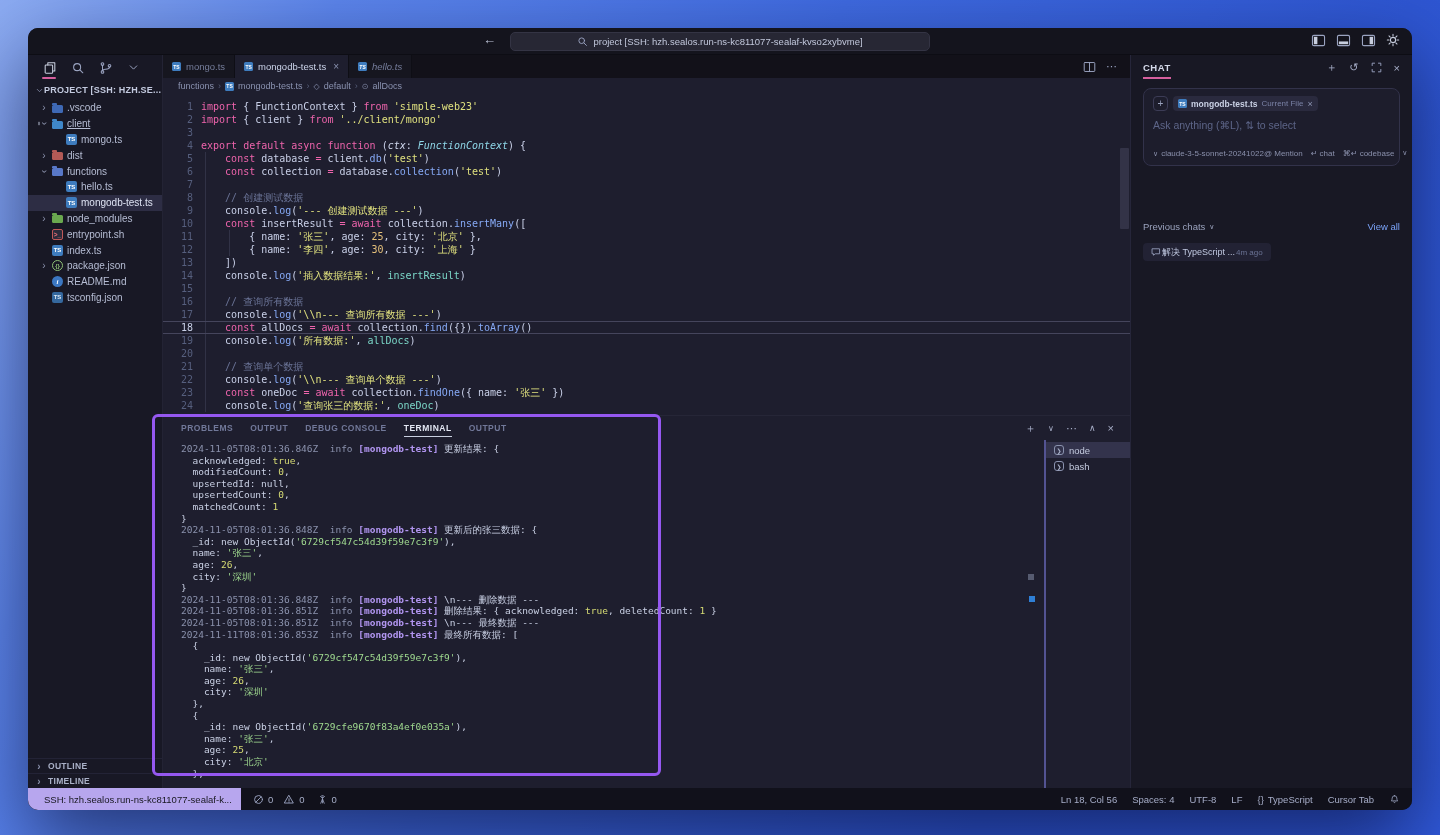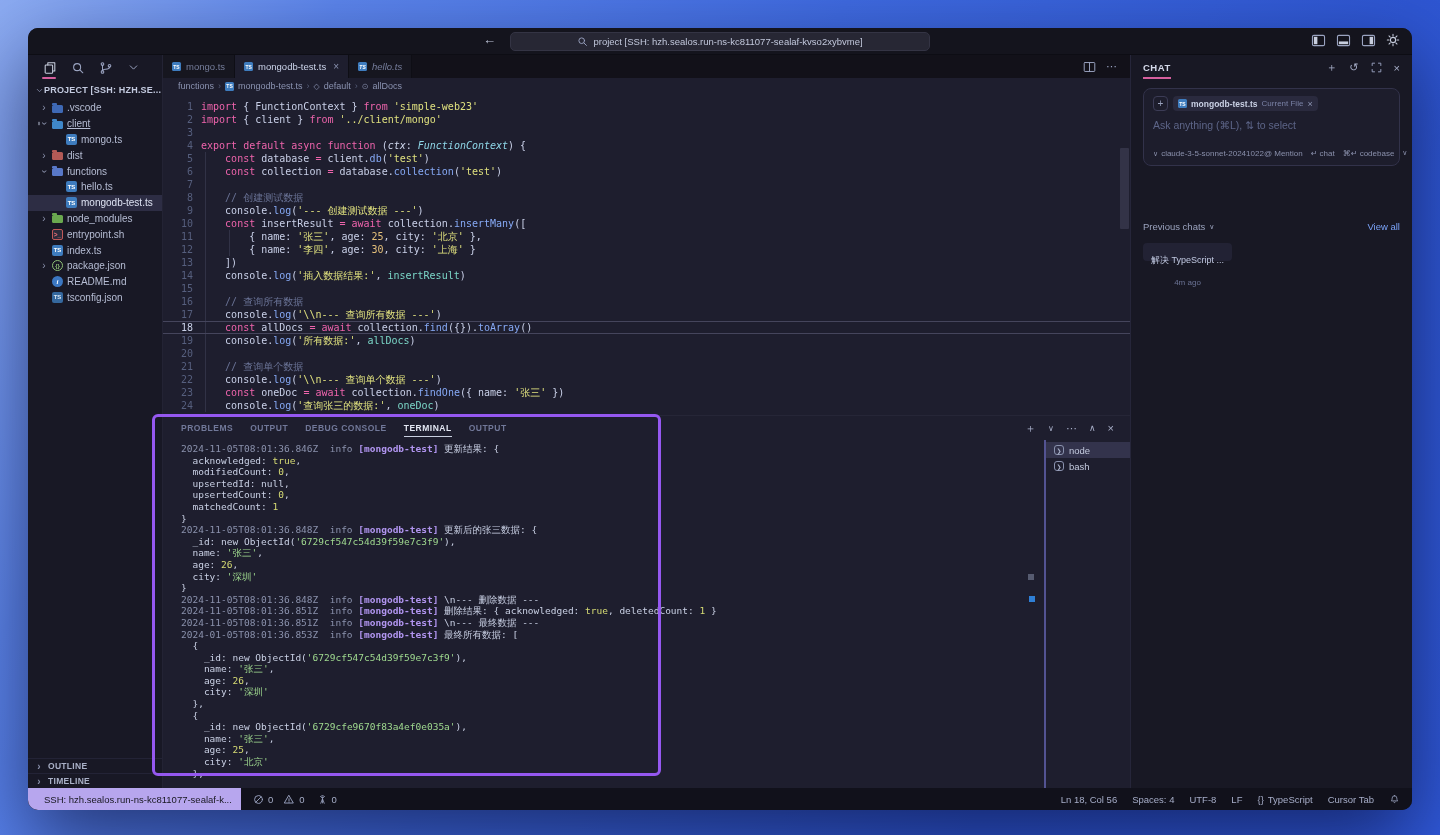--- a/index.html
+++ b/index.html
@@ -101,21 +101,21 @@
   .chip { height:15px; background:#2a2a3e; border-radius:4px; display:flex; align-items:center; gap:4px; padding:0 5px; }
   .chip-file { font-size:8.5px; color:#c9d0e4; font-weight:bold; }
   .chip-badge { font-size:8px; color:#7a82a6; }
   .chip-close { font-size:9px; color:#8a92b0; }
   .chip-ts { width:9px; height:9px; border-radius:1.5px; background:#3e7cbe; color:#fff; font-size:5px; font-weight:bold; display:flex; align-items:center; justify-content:center; }
   .chat-ph { margin-top:8px; font-size:10.5px; color:#5d6588; }
   .chat-modelrow { position:absolute; left:9px; right:9px; bottom:7px; display:flex; align-items:center; font-size:8px; color:#8a90ac; white-space:nowrap; }
   .cm-right { margin-left:auto; display:flex; gap:8px; }
   .prev-row { position:absolute; left:12px; right:12px; top:166px; display:flex; align-items:center; font-size:9.5px; color:#9aa2bd; }
   .view-all { margin-left:auto; color:#7aa2f7; }
-  .hist-item { position:absolute; left:12px; top:188px; height:18px; background:#222234; border-radius:4px; display:flex; align-items:center; gap:11px; padding:0 8px;flex-direction:column; }
+  .hist-item { position:absolute; left:12px; top:188px; height:18px; background:#222234; border-radius:4px; display:flex; align-items:center; gap:1px; padding:0 8px; }
   .hist-label { font-size:9px; color:#c0c8e0; }
   .hist-time { font-size:8px; color:#6a7294; }
 
   
   .statusbar { height:22px; flex:0 0 22px; background:#11111b; display:flex; align-items:center; font-size:9.5px; color:#a6adc8; }
   .remote-badge { height:22px; background:#b7a6ee; color:#17171f; display:flex; align-items:center; gap:5px; padding:0 11px; font-size:9.5px; max-width:213px; white-space:nowrap; }
   .sb-group { display:flex; align-items:center; gap:4px; margin-left:12px; }
   .sb-right { margin-left:auto; display:flex; align-items:center; gap:15px; padding-right:12px; }
   .sb-item { display:flex; align-items:center; gap:4px; }
 
@@ -451,21 +451,21 @@
                 <div class="t-line"><span class="t-pl">}</span></div>
                 <div class="t-line"><span class="t-ts">2024-11-05T08:01:36.848Z  info </span><span class="t-tg">[mongodb-test]</span><span class="t-pl"> 更新后的张三数据: {</span></div>
                 <div class="t-line"><span class="t-pl">  _id: new ObjectId(</span><span class="t-st">'6729cf547c54d39f59e7c3f9'</span><span class="t-pl">),</span></div>
                 <div class="t-line"><span class="t-pl">  name: </span><span class="t-st">'张三'</span><span class="t-pl">,</span></div>
                 <div class="t-line"><span class="t-pl">  age: </span><span class="t-nu">26</span><span class="t-pl">,</span></div>
                 <div class="t-line"><span class="t-pl">  city: </span><span class="t-st">'深圳'</span></div>
                 <div class="t-line"><span class="t-pl">}</span></div>
                 <div class="t-line"><span class="t-ts">2024-11-05T08:01:36.848Z  info </span><span class="t-tg">[mongodb-test]</span><span class="t-pl"> \n--- 删除数据 ---</span></div>
                 <div class="t-line"><span class="t-ts">2024-11-05T08:01:36.851Z  info </span><span class="t-tg">[mongodb-test]</span><span class="t-pl"> 删除结果: { acknowledged: </span><span class="t-nu">true</span><span class="t-pl">, deletedCount: </span><span class="t-nu">1</span><span class="t-pl"> }</span></div>
                 <div class="t-line"><span class="t-ts">2024-11-05T08:01:36.851Z  info </span><span class="t-tg">[mongodb-test]</span><span class="t-pl"> \n--- 最终数据 ---</span></div>
-                <div class="t-line"><span class="t-ts">2024-01-05T08:01:36.853Z  info </span><span class="t-tg">[mongodb-test]</span><span class="t-pl"> 最终所有数据: [</span></div>
+                <div class="t-line"><span class="t-ts">2024-11-11T08:01:36.853Z  info </span><span class="t-tg">[mongodb-test]</span><span class="t-pl"> 最终所有数据: [</span></div>
                 <div class="t-line"><span class="t-pl">  {</span></div>
                 <div class="t-line"><span class="t-pl">    _id: new ObjectId(</span><span class="t-st">'6729cf547c54d39f59e7c3f9'</span><span class="t-pl">),</span></div>
                 <div class="t-line"><span class="t-pl">    name: </span><span class="t-st">'张三'</span><span class="t-pl">,</span></div>
                 <div class="t-line"><span class="t-pl">    age: </span><span class="t-nu">26</span><span class="t-pl">,</span></div>
                 <div class="t-line"><span class="t-pl">    city: </span><span class="t-st">'深圳'</span></div>
                 <div class="t-line"><span class="t-pl">  },</span></div>
                 <div class="t-line"><span class="t-pl">  {</span></div>
                 <div class="t-line"><span class="t-pl">    _id: new ObjectId(</span><span class="t-st">'6729cfe9670f83a4ef0e035a'</span><span class="t-pl">),</span></div>
                 <div class="t-line"><span class="t-pl">    name: </span><span class="t-st">'张三'</span><span class="t-pl">,</span></div>
                 <div class="t-line"><span class="t-pl">    age: </span><span class="t-nu">25</span><span class="t-pl">,</span></div>

